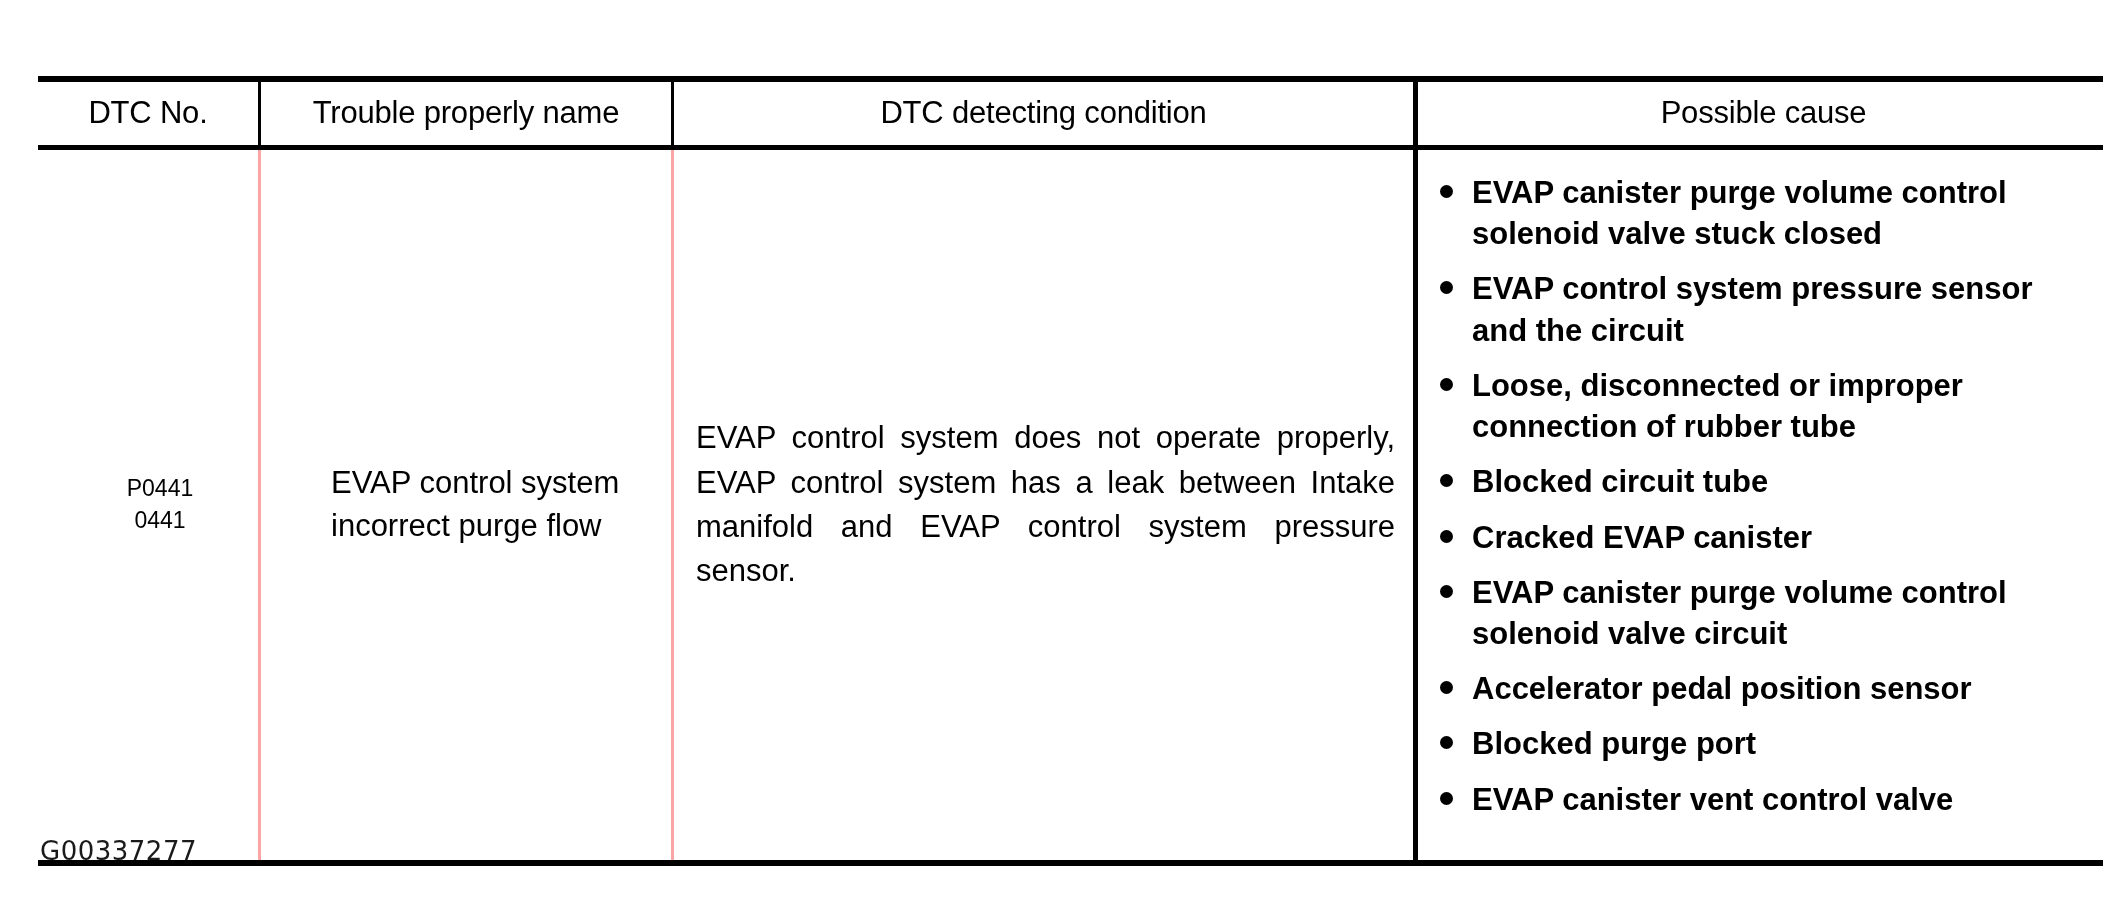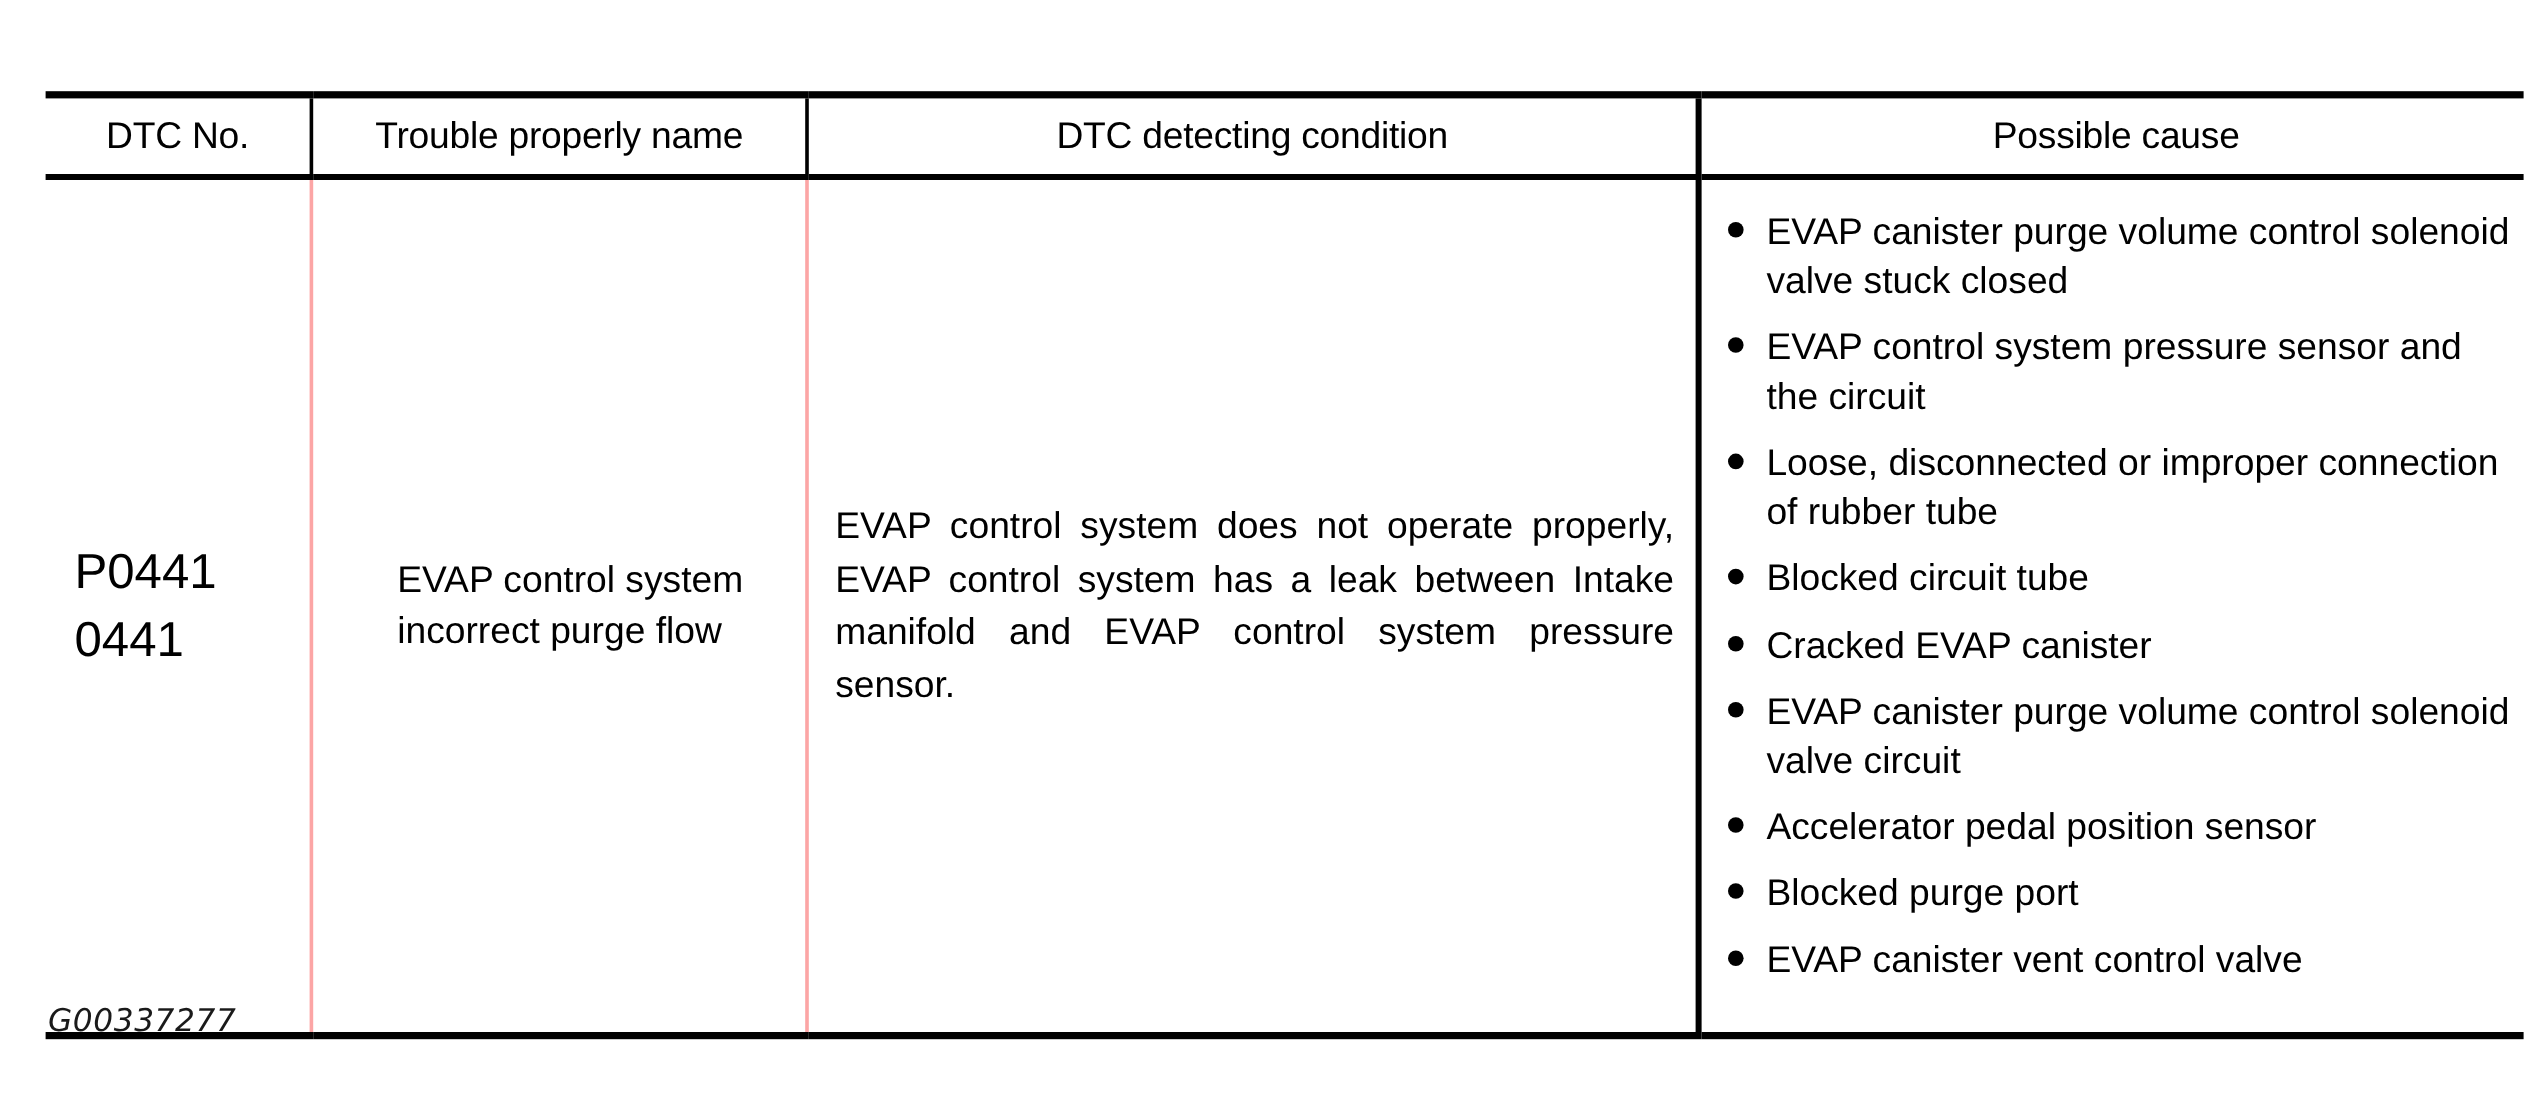--- a/index.html
+++ b/index.html
@@ -66,23 +66,23 @@
   }
 
   td.col-name, td.col-cond {
     border-left: 3px solid #fca5a5;
   }
   td.col-cause {
     border-left: 5px solid #000;
   }
 
   .dtc-no {
-    font-size: 41px;
+    font-size: 23px;
     line-height: 1.38;
-    text-align: left;
+    text-align: center;
     padding-left: 24px;
     font-weight: normal;
   }
 
   .trouble-name {
     font-size: 31px;
     line-height: 1.38;
     padding-left: 26px;
     padding-right: 12px;
     font-weight: normal;
@@ -103,21 +103,21 @@
     list-style: none;
     margin: 0;
     padding: 22px 14px 20px 20px;
   }
   .causes li {
     position: relative;
     padding-left: 34px;
     margin-bottom: 14px;
     font-size: 31px;
     line-height: 1.33;
-    font-weight: normal;
+    font-weight: bold;
   }
   .causes li:last-child { margin-bottom: 20px; }
 
   .causes li .bullet {
     position: absolute;
     left: 2px;
     top: 13px;
     width: 13px;
     height: 13px;
     background: #000;
@@ -127,21 +127,20 @@
   
   .figure-id {
     position: absolute;
     left: 40px;
     top: 836px;
     font-size: 26px;
     letter-spacing: 0.5px;
     font-weight: normal;
     color: #1a1a1a;
     font-family: "DejaVu Sans", sans-serif;
-    font-style: italic;
   }
 </style>
 </head>
 <body>
 
 <div class="page">
 
   <table class="dtc-table">
     <thead>
       <tr class="header-row">

